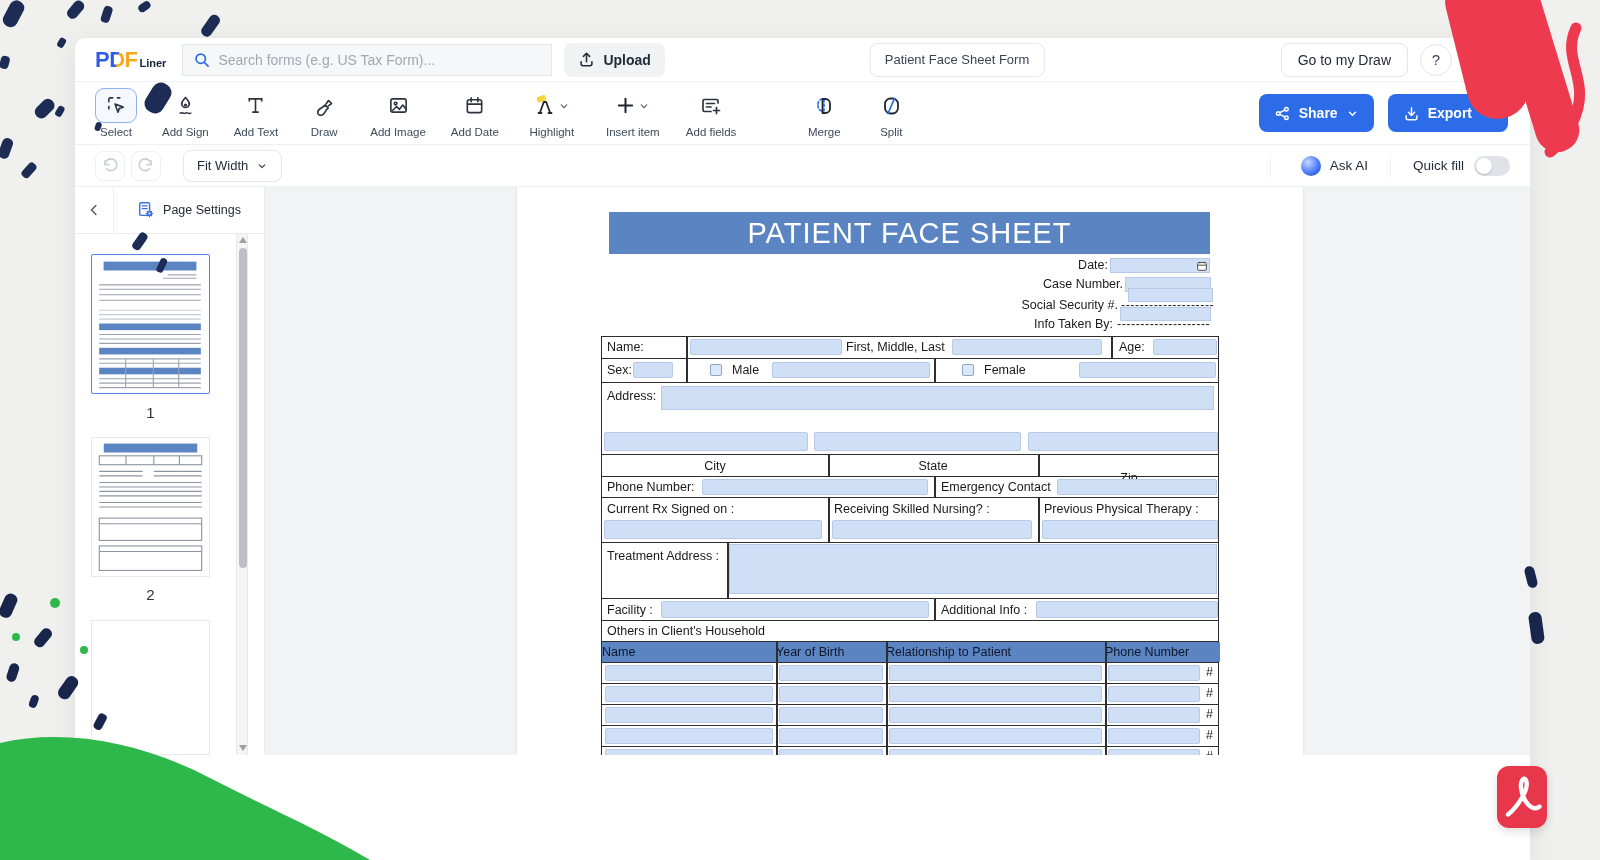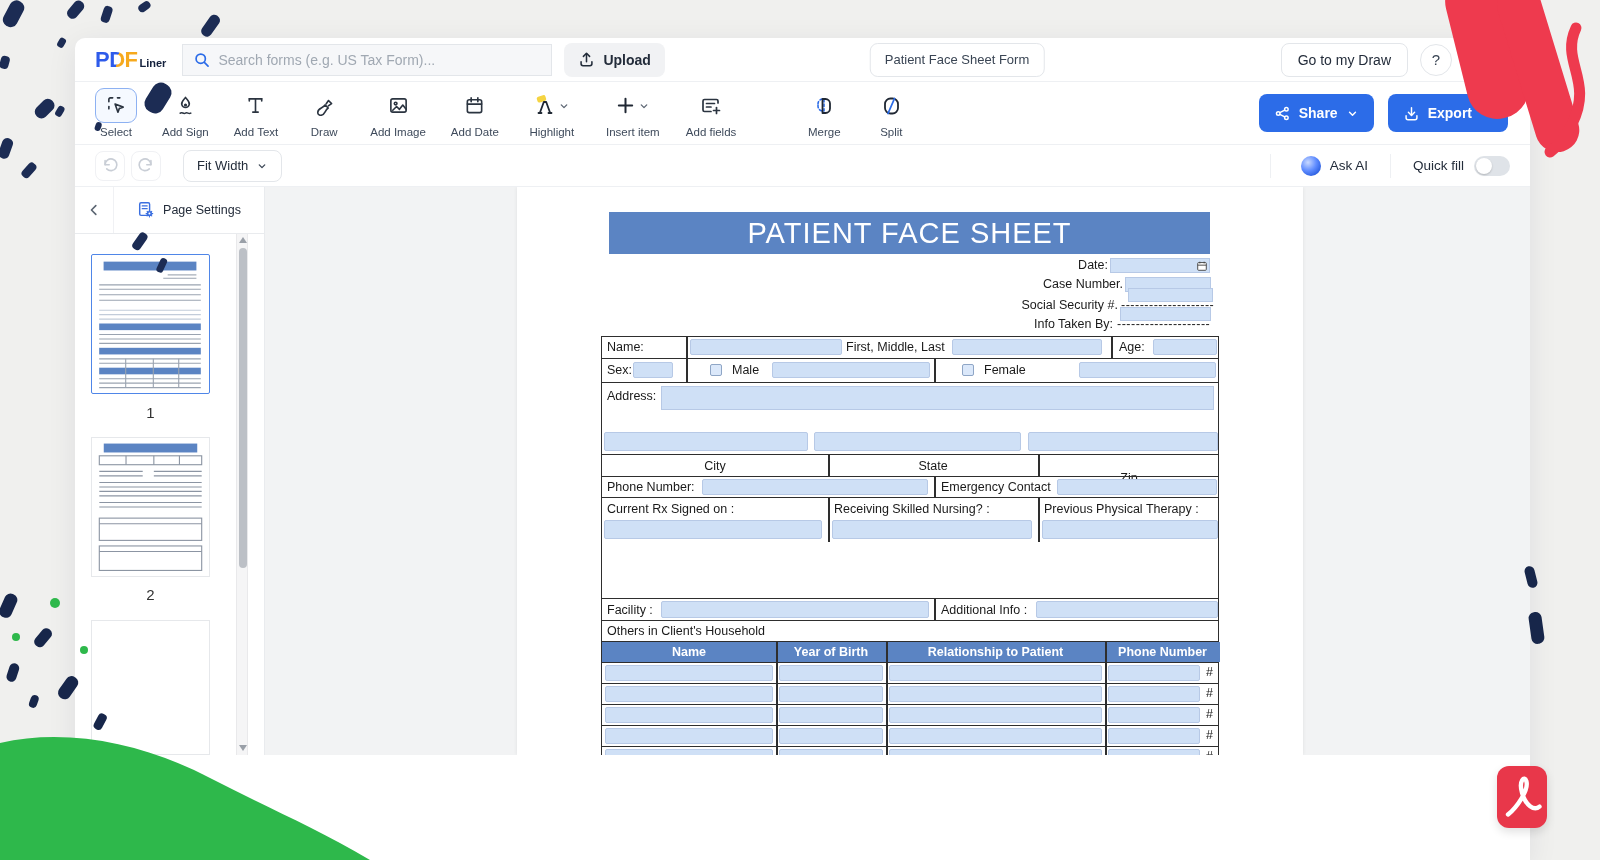--- a/index.html
+++ b/index.html
@@ -92,22 +92,22 @@
   .ftitle { position:absolute; left:92px; top:25px; width:601px; height:42px; background:#5b84c3;
     color:#fff; font-size:29px; letter-spacing:1px; text-align:center; line-height:42px; }
   .flabel { position:absolute; font-size:12.5px; color:#1a1a1a; white-space:nowrap; }
   .field { position:absolute; background:#cfe0f6; border:1px solid #b7c9e6; cursor:text; }
   .ftable { position:absolute; left:84px; top:149px; width:618px; height:430px; border:1.5px solid #2e2e2e; }
   .frow { position:absolute; left:0; right:0; border-top:1.5px solid #2e2e2e; }
   .frow.first { border-top:none; }
   .frow.nb { border-top:none; }
   .vline { position:absolute; top:0; bottom:0; width:1.5px; background:#2e2e2e; }
   .cb { position:absolute; width:12px; height:12px; background:#dbe8fa; border:1px solid #8fa6c6; border-radius:2px; top:5px; cursor:pointer; }
-  .hhead-cell { position:absolute; top:0; bottom:0; background:#5b84c3; color:#ffffff; font-size:12.5px; font-weight:700;
-    text-align:center; line-height:20px; }
+  .hhead-cell { position:absolute; top:0; bottom:0; background:#5b84c3; color:#0f172a; font-size:12.5px; font-weight:400;
+    line-height:20px; }
   .hash { position:absolute; right:5px; top:2px; font-size:12.5px; color:#222; }
   .dashes { position:absolute; font-size:12.5px; color:#1a1a1a; letter-spacing:0.5px; overflow:hidden; white-space:nowrap; }
 
   svg { display:block; }
 </style>
 </head>
 <body>
 
 <svg class="deco" style="left:0;top:0" width="250" height="300" viewBox="0 0 250 300">
   <g fill="#1c2c54">
@@ -641,20 +641,25 @@
             <div class="vline" style="left:226px;"></div>
               <div class="vline" style="left:436px;"></div>
             <div class="flabel" style="left:5px;top:4px;">Current Rx Signed on :</div>
             <div class="flabel" style="left:232px;top:4px;">Receiving Skilled Nursing? :</div>
             <div class="flabel" style="left:442px;top:4px;">Previous Physical Therapy :</div>
             <div class="field" style="left:2px;top:22px;width:218px;height:19px;border-radius:2px;"></div>
             <div class="field" style="left:230px;top:22px;width:200px;height:19px;border-radius:2px;"></div>
             <div class="field" style="left:440px;top:22px;width:176px;height:19px;border-radius:2px;"></div>
           </div>
 
+          <div class="frow" style="top:205px;height:56px;">
+            <div class="vline" style="left:125px;"></div>
+            <div class="flabel" style="left:5px;top:6px;">Treatment Address :</div>
+            <div class="field" style="left:126.5px;top:1px;right:1.5px;height:50px;"></div>
+          </div>
 
           <div class="frow" style="top:261px;height:22px;">
             <div class="vline" style="left:332px;"></div>
             <div class="flabel" style="left:5px;top:4px;">Facility :</div>
             <div class="field" style="left:59px;top:2px;width:268px;height:17px;border-radius:2px;"></div>
             <div class="flabel" style="left:339px;top:4px;">Additional Info :</div>
             <div class="field" style="left:434px;top:2px;width:182px;height:17px;border-radius:2px;"></div>
           </div>
 
           <div class="frow" style="top:283px;height:34px;">

